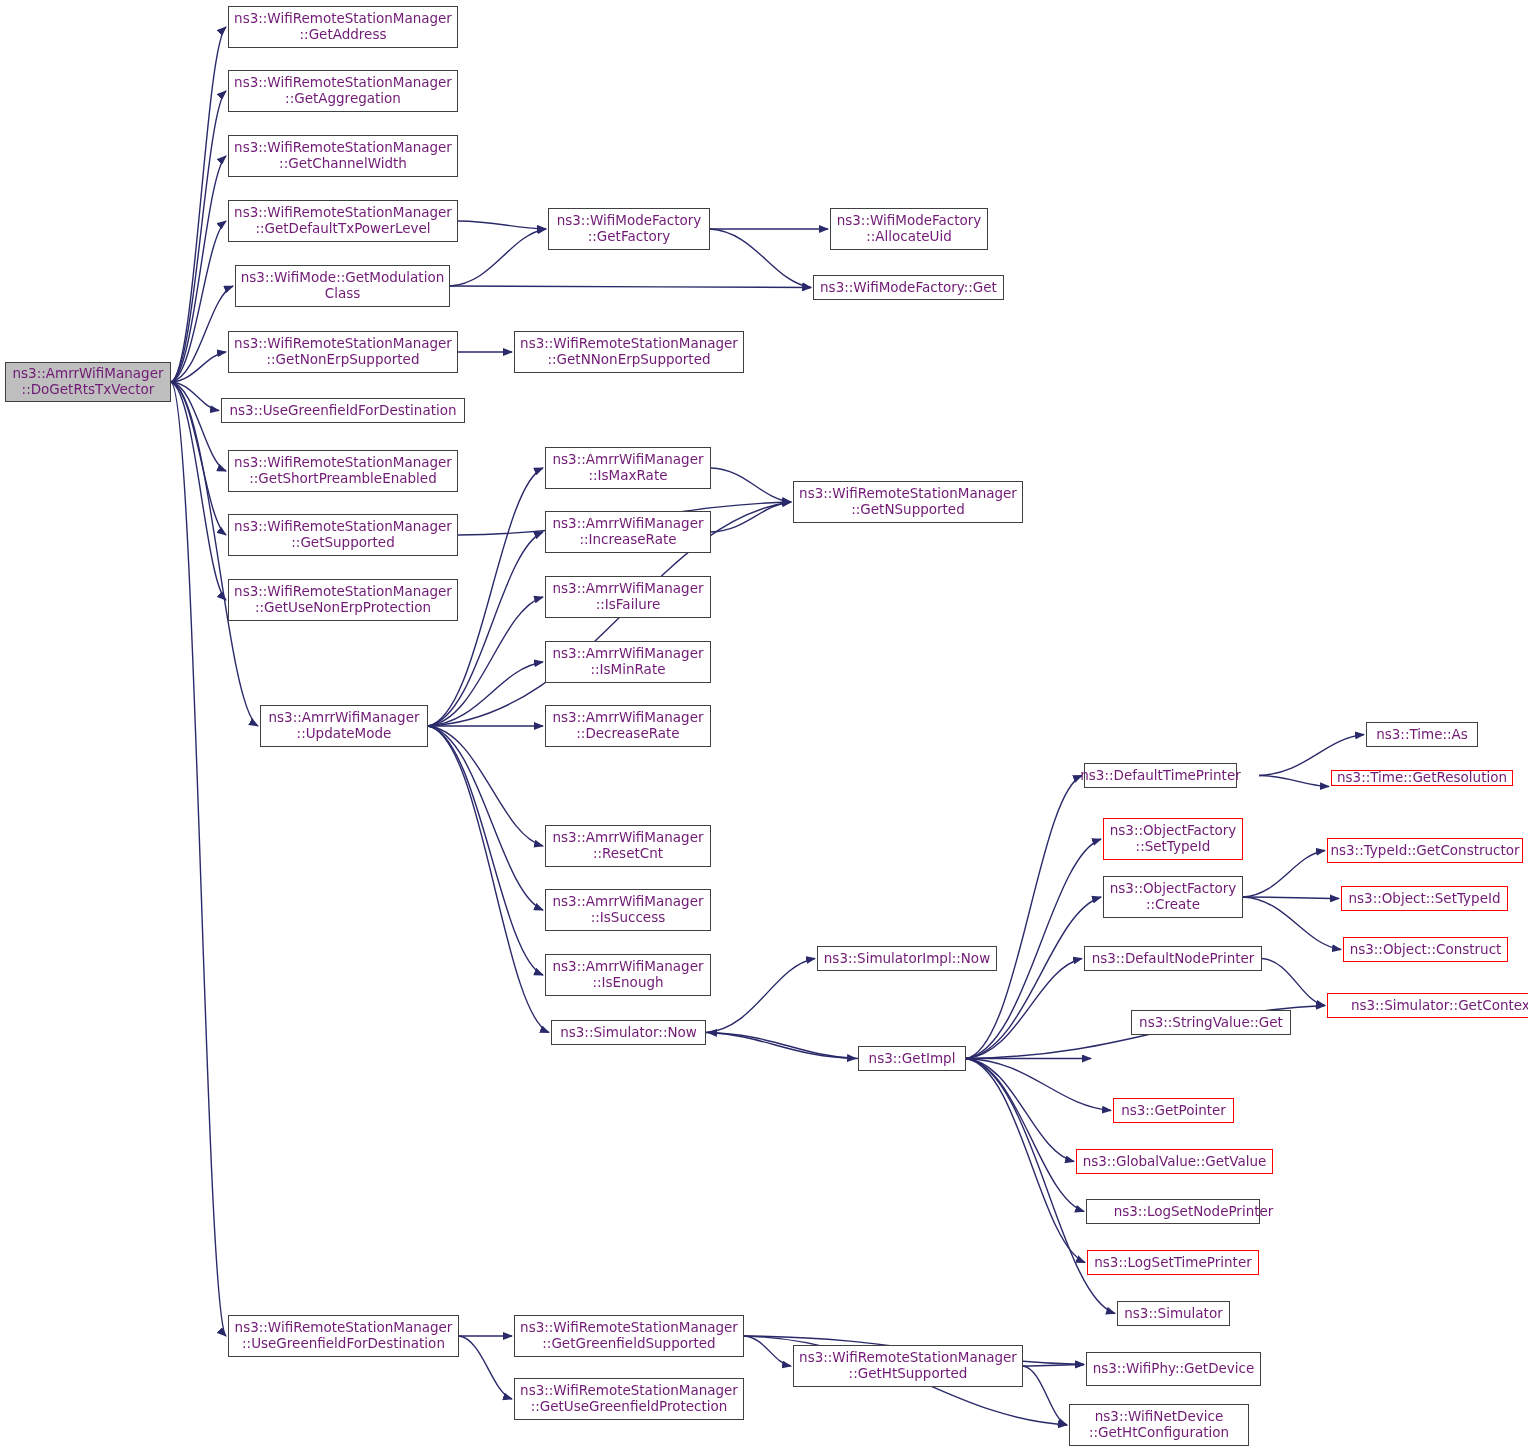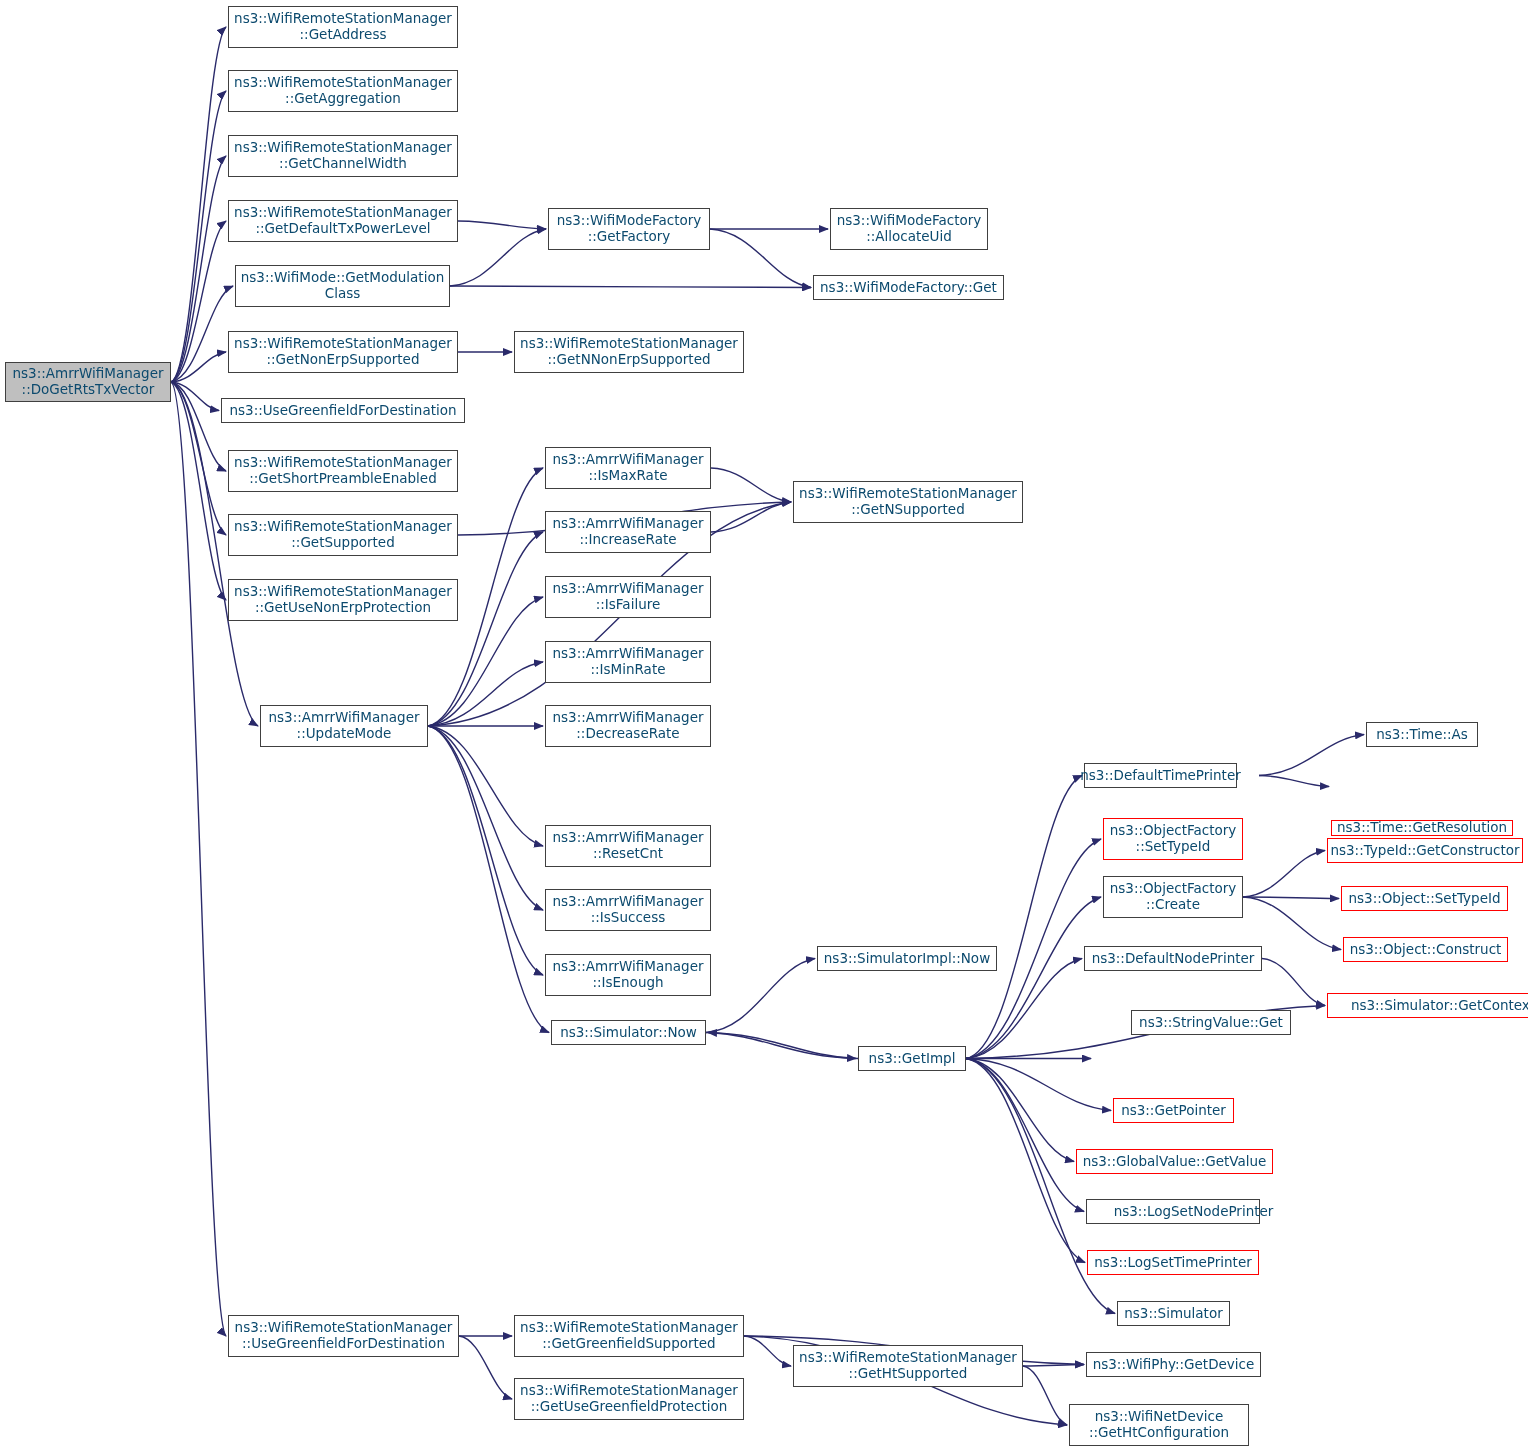--- a/index.html
+++ b/index.html
@@ -2,21 +2,21 @@
 <html><head>
 <meta charset="utf-8">
 <title>Call Graph</title>
 <style>
   html,body{margin:0;padding:0;background:#ffffff;}
   #canvas{position:relative;width:1528px;height:1448px;background:#fff;
           font-family:"DejaVu Sans","Liberation Sans",sans-serif;}
   svg#edges{position:absolute;left:0;top:0;width:1528px;height:1448px;}
   .node{position:absolute;box-sizing:border-box;display:flex;align-items:center;
         justify-content:center;text-align:center;line-height:1.18;
-        font-size:13.5px;color:#0c4a6e;background:#ffffff;border:1px solid #404040;
+        font-size:13.5px;color:#701a75;background:#ffffff;border:1px solid #404040;
         padding:1px 3px;white-space:pre-line;}
   .node.thick{border:1.6px solid #404040;}
   .node.red{border:1.6px solid #ff0000;}
   .node.root{background:#bfbfbf;border:1.6px solid #404040;}
 </style>
 </head>
 <body>
 
 <div id="canvas">
   <svg id="edges" viewBox="0 0 1528 1448">
@@ -138,36 +138,36 @@
 ::GetNSupported</div>
       <div class="node thick" style="left: 817px; top: 946px; width: 180px; height: 25px;">ns3::SimulatorImpl::Now</div>
       <div class="node thick" style="left: 858px; top: 1046px; width: 108px; height: 25px;">ns3::GetImpl</div>
       <div class="node thick" style="left: 1084px; top: 763px; width: 153px; height: 25px;">ns3::DefaultTimePrinter</div>
       <div class="node red" style="left: 1103px; top: 818px; width: 140px; height: 42px;">ns3::ObjectFactory
 ::SetTypeId</div>
       <div class="node thick" style="left: 1103px; top: 876px; width: 140px; height: 42px;">ns3::ObjectFactory
 ::Create</div>
       <div class="node thick" style="left: 1084px; top: 946px; width: 178px; height: 25px;">ns3::DefaultNodePrinter</div>
       <div class="node thick" style="left: 1366px; top: 722px; width: 112px; height: 25px;">ns3::Time::As</div>
-      <div class="node red" style="left: 1331px; top: 820px; width: 182px; height: 16px;">ns3::Time::GetResolution</div>
+      <div class="node red" style="left: 1331px; top: 770px; width: 182px; height: 16px;">ns3::Time::GetResolution</div>
       <div class="node red" style="left: 1327px; top: 838px; width: 196px; height: 25px;">ns3::TypeId::GetConstructor</div>
       <div class="node red" style="left: 1341px; top: 886px; width: 167px; height: 25px;">ns3::Object::SetTypeId</div>
       <div class="node red" style="left: 1343px; top: 937px; width: 165px; height: 25px;">ns3::Object::Construct</div>
       <div class="node red" style="left: 1327px; top: 993px; width: 232px; height: 25px;">ns3::Simulator::GetContext</div>
       <div class="node thick" style="left: 1093px; top: 1010px; width: 160px; height: 25px; margin-left: 38px;">ns3::StringValue::Get</div>
       <div class="node red" style="left: 1113px; top: 1098px; width: 121px; height: 25px;">ns3::GetPointer</div>
       <div class="node red" style="left: 1076px; top: 1149px; width: 197px; height: 25px;">ns3::GlobalValue::GetValue</div>
       <div class="node thick" style="left: 1086px; top: 1199px; width: 174px; height: 25px; padding-left: 44px;">ns3::LogSetNodePrinter</div>
       <div class="node red" style="left: 1087px; top: 1250px; width: 172px; height: 25px;">ns3::LogSetTimePrinter</div>
       <div class="node thick" style="left: 1117px; top: 1301px; width: 113px; height: 25px;">ns3::Simulator</div>
       <div class="node thick" style="left: 228px; top: 1315px; width: 231px; height: 42px;">ns3::WifiRemoteStationManager
 ::UseGreenfieldForDestination</div>
       <div class="node thick" style="left: 514px; top: 1315px; width: 230px; height: 42px;">ns3::WifiRemoteStationManager
 ::GetGreenfieldSupported</div>
       <div class="node thick" style="left: 514px; top: 1378px; width: 230px; height: 42px;">ns3::WifiRemoteStationManager
 ::GetUseGreenfieldProtection</div>
       <div class="node thick" style="left: 793px; top: 1345px; width: 230px; height: 42px;">ns3::WifiRemoteStationManager
 ::GetHtSupported</div>
-      <div class="node thick" style="left: 1086px; top: 1352px; width: 175px; height: 25px;">ns3::WifiPhy::GetDevice</div>
+      <div class="node thick" style="left: 1086px; top: 1352px; width: 175px; height: 34px;">ns3::WifiPhy::GetDevice</div>
       <div class="node thick" style="left: 1069px; top: 1404px; width: 180px; height: 42px;">ns3::WifiNetDevice
 ::GetHtConfiguration</div>
     </div>
 </div>
 
 </body></html>

